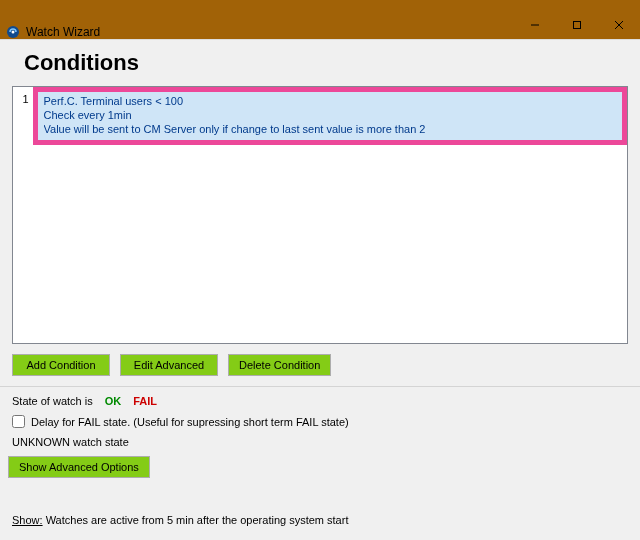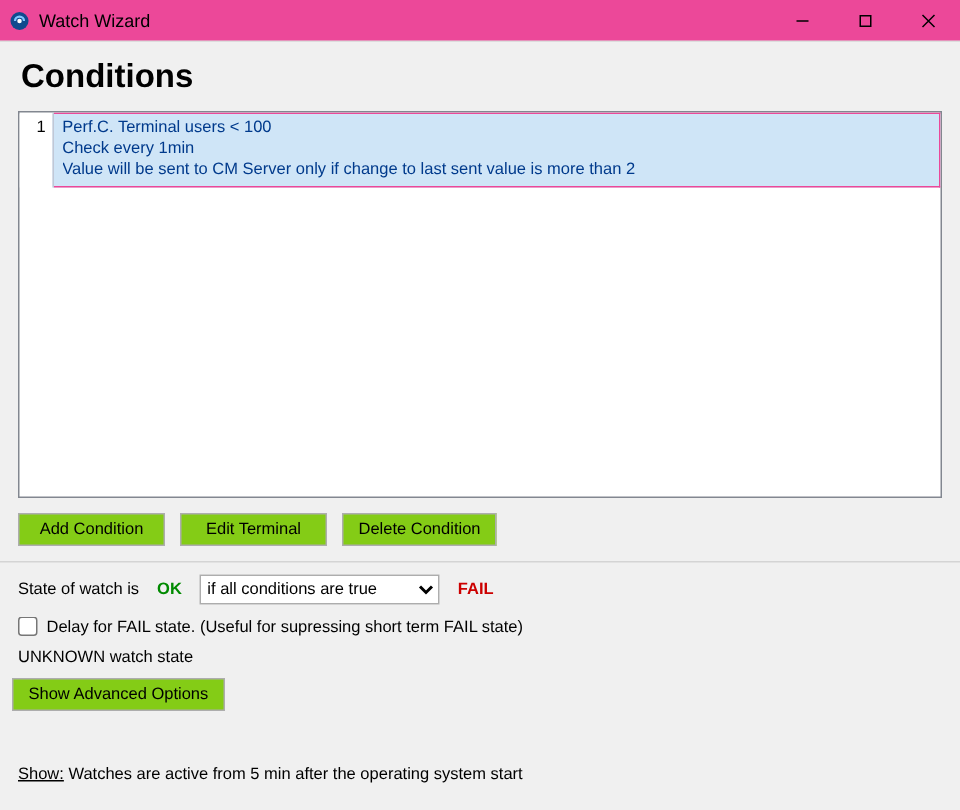--- a/index.html
+++ b/index.html
@@ -9,42 +9,42 @@
     font-family: "Segoe UI", Tahoma, Arial, sans-serif;
     font-size: 11px;
     background: #f0f0f0;
     color: #000;
     overflow: hidden;
   }
   .window { width: 640px; height: 540px; background: #f0f0f0; position: relative; }
 
   
   .titlebar {
-    height: 28px;
-    background: #ec4899;
-    display: flex; align-items: center;
+    height: 40px;
+    background: #a16207;
+    display: flex; align-items: flex-end;
     padding-left: 6px;
     border-bottom: 1px solid #ddd;
   }
   .titlebar .app-icon {
     width: 14px; height: 14px; margin-right: 6px;
     display: inline-flex; align-items: center; justify-content: center;
   }
   .titlebar .title { font-size: 12px; color: #000; }
   .titlebar .spacer { flex: 1; }
   .winbtn {
     width: 42px; height: 28px;
     display: flex; align-items: center; justify-content: center;
     background: transparent; border: none; font-size: 13px;
     cursor: pointer;
   }
 
   
   .heading {
-    padding: 10px 14px 6px 14px;
+    padding: 10px 14px 6px 24px;
   }
   .heading h1 {
     margin: 0; font-size: 22px; font-weight: 700; color: #000;
   }
 
   
   .list-wrap {
     margin: 4px 12px 10px 12px;
     border: 1px solid #828790;
     background: #fff;
@@ -56,21 +56,21 @@
   .rownum {
     width: 22px; text-align: right; padding: 3px 4px 0 0;
     color: #000;
     border-right: 1px solid #c0c7d6;
     background: #fff;
   }
   .rowbody {
     padding: 2px 6px 4px 6px;
     color: #003a8c;
     background: #cfe5f7;
-    border: 1px solid #ec4899;
+    border: 5px solid #ec4899;
     line-height: 14px;
   }
   .rowbody div { white-space: nowrap; overflow: hidden; text-overflow: clip; }
 
   
   .btnrow {
     display: flex; gap: 10px;
     padding: 0 12px 10px 12px;
     border-bottom: 1px solid #d4d4d4;
   }
@@ -172,30 +172,27 @@
             <div>Check every 1min</div>
             <div>Value will be sent to CM Server only if change to last sent value is more than 2</div>
           </td>
         </tr>
       </tbody>
     </table>
   </div>
 
   <div class="btnrow">
     <button class="std">Add Condition</button>
-    <button class="std">Edit Terminal</button>
+    <button class="std">Edit Advanced</button>
     <button class="std">Delete Condition</button>
   </div>
 
   <div class="state-row">
     <span>State of watch is </span>
     <span class="ok">OK</span>
-    <select class="combo" style="width:160px">
-      <option>if all conditions are true</option>
-    </select>
     <span class="fail">FAIL</span>
   </div>
 
   <div class="delay-row">
     <input type="checkbox" style="">
     <label>Delay for FAIL state. (Useful for supressing short term FAIL state)</label>
   </div>
 
   <div class="unknown-row">
     <span>UNKNOWN watch state</span>

